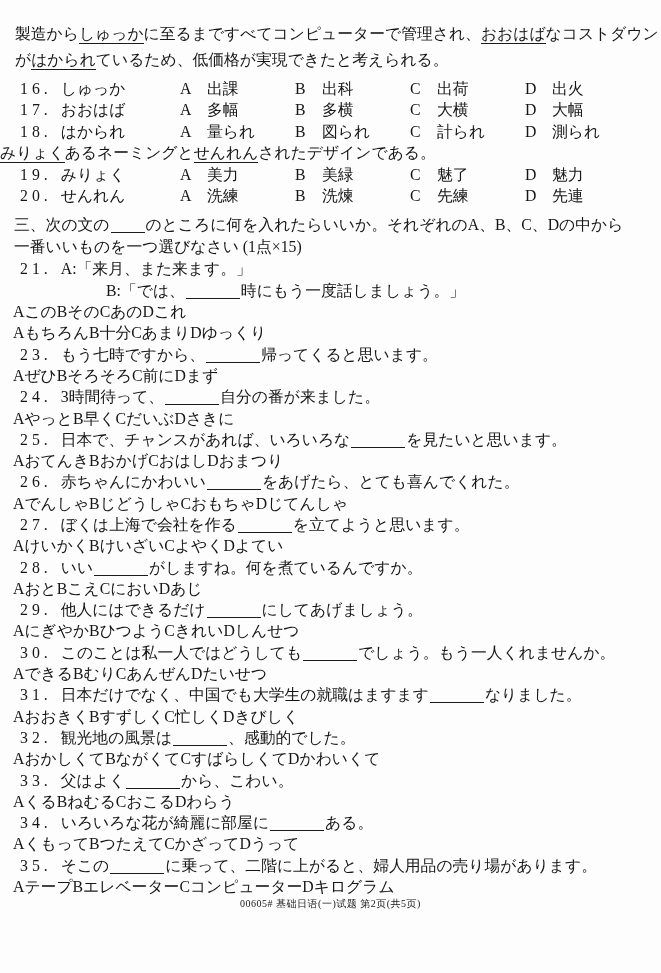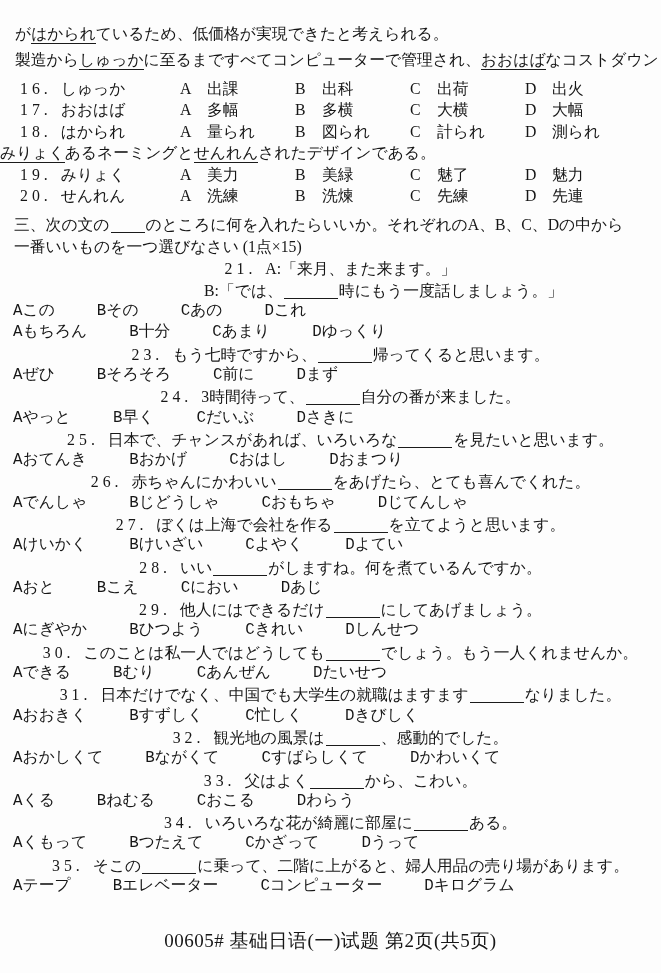--- a/index.html
+++ b/index.html
@@ -14,37 +14,37 @@
   .line{white-space:nowrap;}
   .passage .line{line-height:26px;padding-left:15px;}
   .kanji-block{margin-top:5px;}
   .kanji-block .line{line-height:21.4px;}
   .krow{display:grid;grid-template-columns:152px 107px 107px 107px auto;padding-left:20px;gap:8px;}
   .p2line{padding-left:0;}
   .qnum{letter-spacing:4px;margin-right:9px;}
   .klabel{display:inline-block;width:27px;}
   .heading{margin-top:8px;}
   .heading .line{line-height:22px;padding-left:14px;}
-  .qa .line{line-height:21.3px;text-align:center;}
+  .qa .line{line-height:21.3px;}
   .stem{padding-left:20px;}
   .indent2{padding-left:106px;}
-  .opts{padding-left:13px;display:flex;column-gap:42px;font-family:Liberation Mono, monospace;}
+  .opts{padding-left:13px;display:flex;}
   .u{border-bottom:1px solid #1b1b1b;padding-bottom:.5px;}
   .blank{display:inline-block;width:54px;height:.9em;border-bottom:1.2px solid #1b1b1b;vertical-align:-3px;margin:0 1px;}
   .blank.sm{width:34px;}
-  .footer{text-align:center;margin-top:31px;font-size:19px;letter-spacing:.5px;}
+  .footer{text-align:center;font-size:10px;letter-spacing:.5px;}
 </style>
 </head>
 <body>
 
 <div class="page">
 
   <div class="passage">
+    <div class="line"><span>製造から</span><span class="u">しゅっか</span><span>に至るまですべてコンピューターで管理され、</span><span class="u">おおはば</span><span>なコストダウン</span></div>
     <div class="line"><span>が</span><span class="u">はかられ</span><span>ているため、低価格が実現できたと考えられる。</span></div>
-    <div class="line"><span>製造から</span><span class="u">しゅっか</span><span>に至るまですべてコンピューターで管理され、</span><span class="u">おおはば</span><span>なコストダウン</span></div>
   </div>
 
   <div class="kanji-block">
 
       <div class="line krow">
         <span><span class="qnum">16.</span><span>しゅっか</span></span>
         <span><span class="klabel">A</span><span>出課</span></span>
         <span><span class="klabel">B</span><span>出科</span></span>
         <span><span class="klabel">C</span><span>出荷</span></span>
         <span><span class="klabel">D</span><span>出火</span></span>

